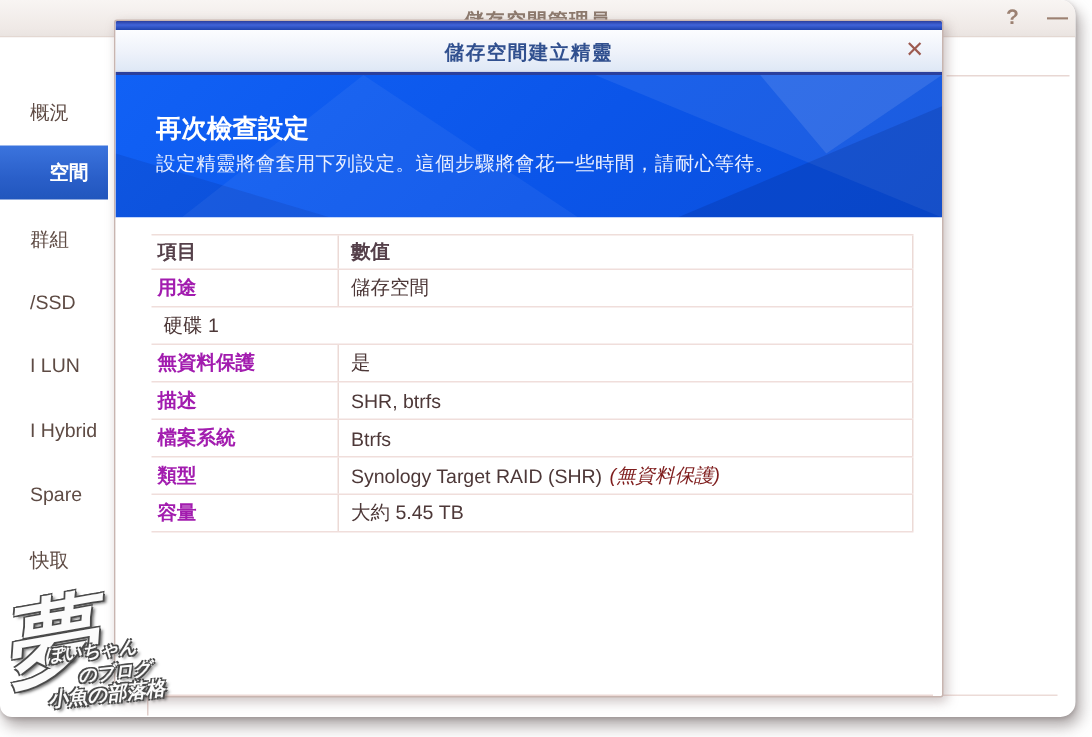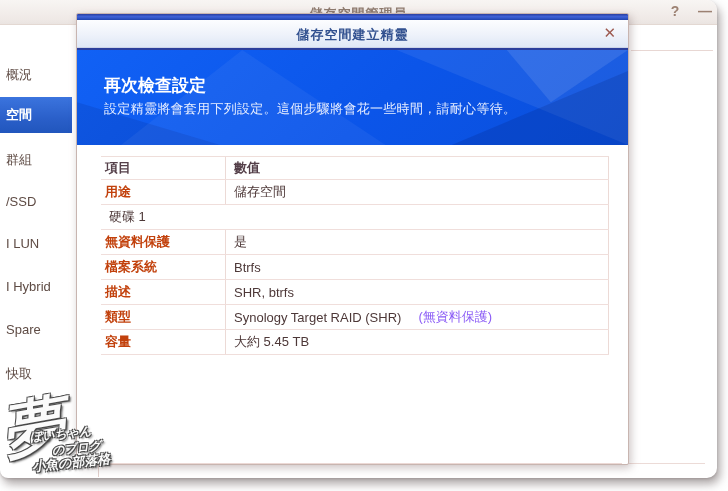--- a/index.html
+++ b/index.html
@@ -28,26 +28,26 @@
   .win-min  { left: 696px; }
 
   
   .bg-hline-top { position:absolute; left:631px; top:50px; width:82px; height:1px; background:#e8d7d3; }
   .bg-hline-bottom { position:absolute; left:98px; top:463px; width:607px; height:1px; background:#ecdbd7; z-index:1; }
   .bg-vline { position:absolute; left:98px; top:463px; width:1px; height:14px; background:#e2d0cc; z-index:1; }
 
   .sidebar { position:absolute; left:0; top:25px; width:72px; bottom:0; }
   .side-item {
     position:absolute; left:0; width:72px; height:18px;
-    font-size:13px; color:#5e4b44; white-space:nowrap; padding-left:6px; overflow:hidden;
+    font-size:13px; color:#5e4b44; white-space:nowrap; padding-left:20px; overflow:hidden;
   }
   .side-item.active {
     height:36px; padding-top:9px;
     background: linear-gradient(180deg,#3b74de 0%, #2a5fc9 60%, #2156bd 100%);
-    color:#ffffff; font-weight:bold;
+    color:#ffffff; font-weight:bold;text-align:center;
   }
 
   
   .dialog {
     position:absolute; left:76px; top:13px; width:553px; height:452px;
     background:#ffffff; border:1px solid #c8b5b0; border-radius:2px;
     box-shadow: 2px 3px 8px rgba(130,108,108,.40);
     z-index:10; overflow:hidden;
   }
   .dlg-topstrip { height:6px;
@@ -69,26 +69,26 @@
   .f3 { clip-path: polygon(0 55%, 26% 100%, 0 100%); background: rgba(2,16,90,.12); }
   .f4 { clip-path: polygon(30% 0, 56% 100%, 8% 100%); background: rgba(255,255,255,.05); }
   .f5 { clip-path: polygon(78% 0, 100% 0, 86% 55%); background: rgba(255,255,255,.10); }
   .hdr-title { position:absolute; left:27px; top:24px; font-size:17px; font-weight:bold; color:#ffffff; }
   .hdr-sub   { position:absolute; left:27px; top:50px; font-size:13px; color:#e9efff; letter-spacing:.3px; }
 
   .dlg-body { position:relative; height:318px; background:#ffffff; }
   .table { position:absolute; left:24px; top:11px; width:508px; border-top:1px solid #efdeda; }
   .trow { display:flex; height:25px; align-items:center; border-bottom:1px solid #f0dedb; font-size:13px; }
   .trow.head { height:23px; }
-  .c1 { width:125px; padding-left:4px; font-weight:bold; color:#c2410c;
+  .c1 { width:125px; padding-left:4px; font-weight:bold; color:#a21caf;
         border-right:1px solid #ecdad6; align-self:stretch; display:flex; align-items:center; }
   .c2 { flex:1; padding-left:8px; color:#4d3838; align-self:stretch; display:flex; align-items:center;
         border-right:1px solid #ecdad6; }
   .trow.head .c1, .trow.head .c2 { color:#55404a; font-weight:bold; }
-  .warn { color:#8b5cf6; margin-left:17px; }
+  .warn { color:#7f1d1d; margin-left:5px;font-style:italic; }
 
   .dlg-footer { position:relative; height:56px; }
   .footer-line { position:absolute; left:14px; right:6px; top:0; height:1px; background:#ecd9d5; }
 
   
   .watermark { position:absolute; left:0; top:384px; width:200px; height:107px; z-index:60;
     pointer-events:none; font-family:"DejaVu Serif","Liberation Serif",serif; font-style:italic; }
   .wm-outline { color:#fbfbfb;
     text-shadow: 1px 1px 0 #4a4a4a, -1px -1px 0 #4a4a4a, 1px -1px 0 #4a4a4a,
                  -1px 1px 0 #4a4a4a, 2px 2px 2px rgba(40,40,40,.65); }
@@ -159,29 +159,29 @@
               <span>硬碟 1</span>
             </div>
         </div>
         <div class="trow">
           <div class="c1">無資料保護</div>
           <div class="c2">
               <span>是</span>
             </div>
         </div>
         <div class="trow">
+          <div class="c1">描述</div>
+          <div class="c2">
+              <span>SHR, btrfs</span>
+            </div>
+        </div>
+        <div class="trow">
           <div class="c1">檔案系統</div>
           <div class="c2">
               <span>Btrfs</span>
-            </div>
-        </div>
-        <div class="trow">
-          <div class="c1">描述</div>
-          <div class="c2">
-              <span>SHR, btrfs</span>
             </div>
         </div>
         <div class="trow">
           <div class="c1">類型</div>
           <div class="c2">
             <span>Synology Target RAID (SHR)</span>
             <span class="warn">(無資料保護)</span>
           </div>
         </div>
         <div class="trow">

